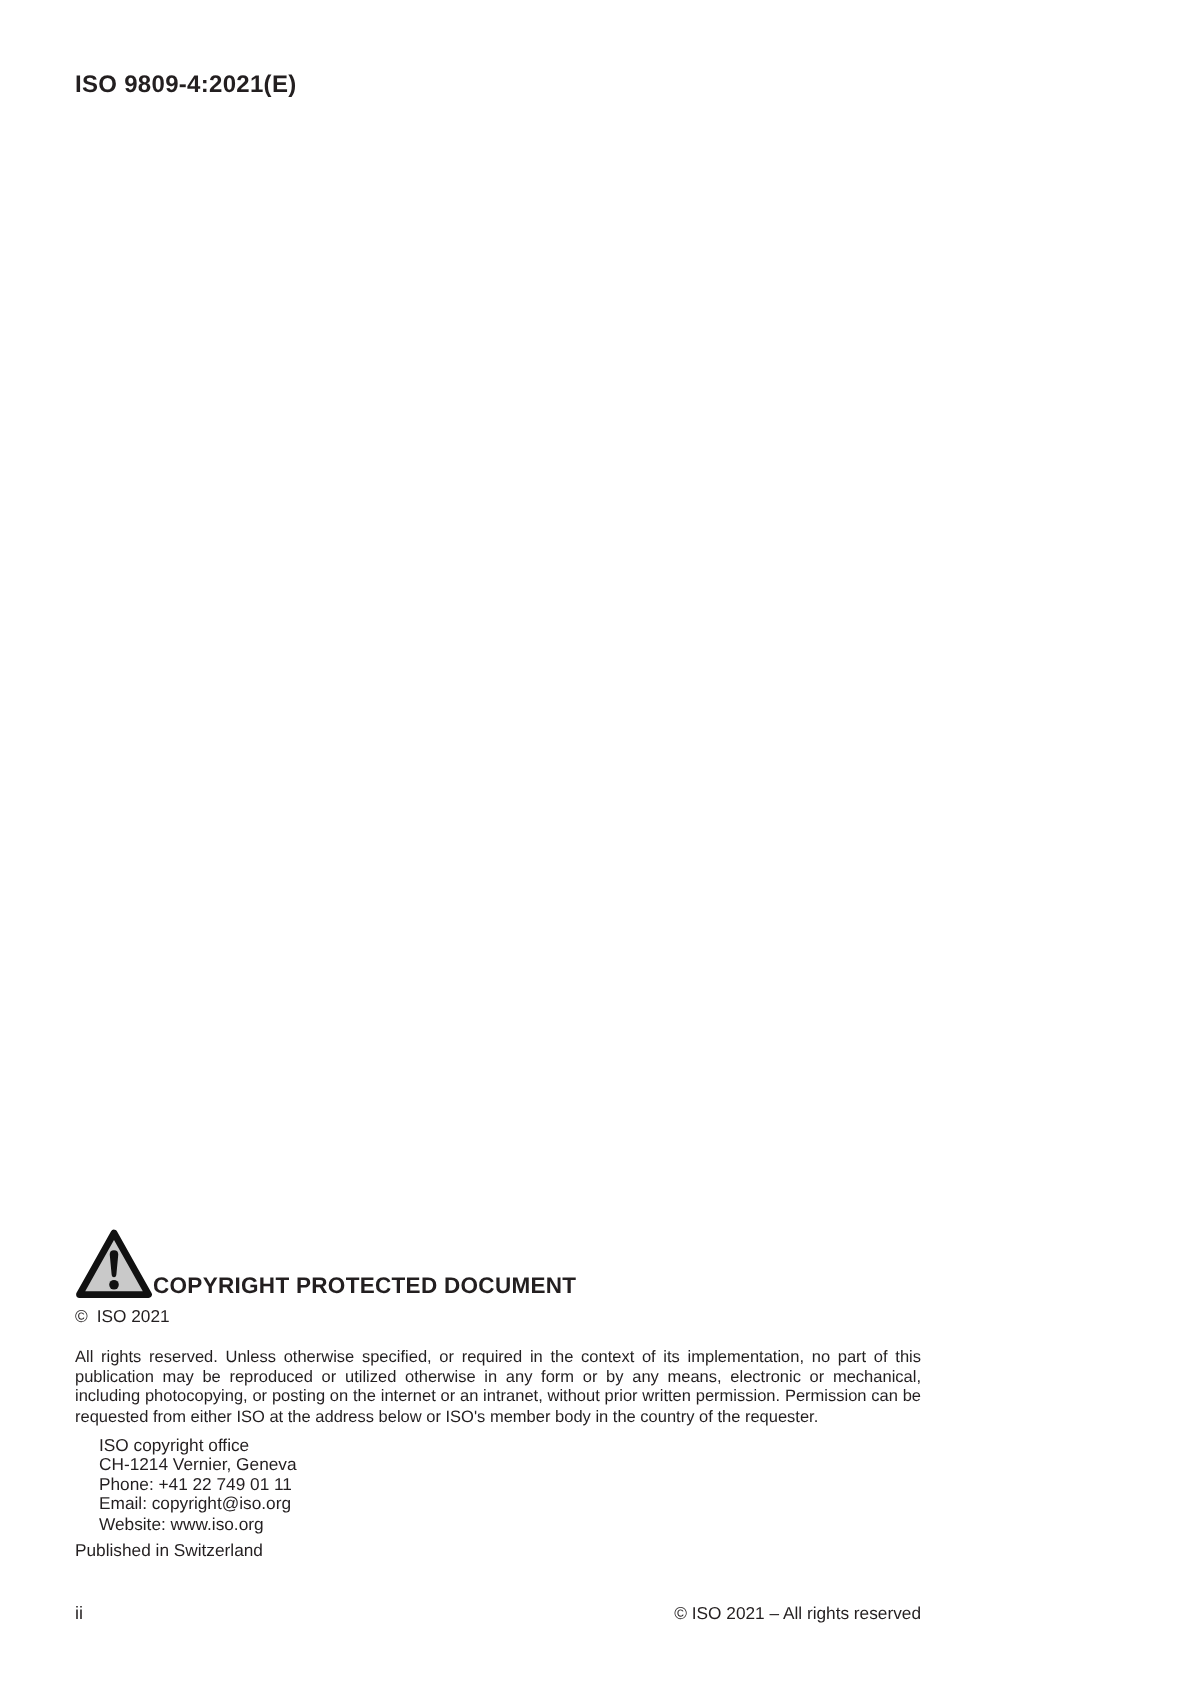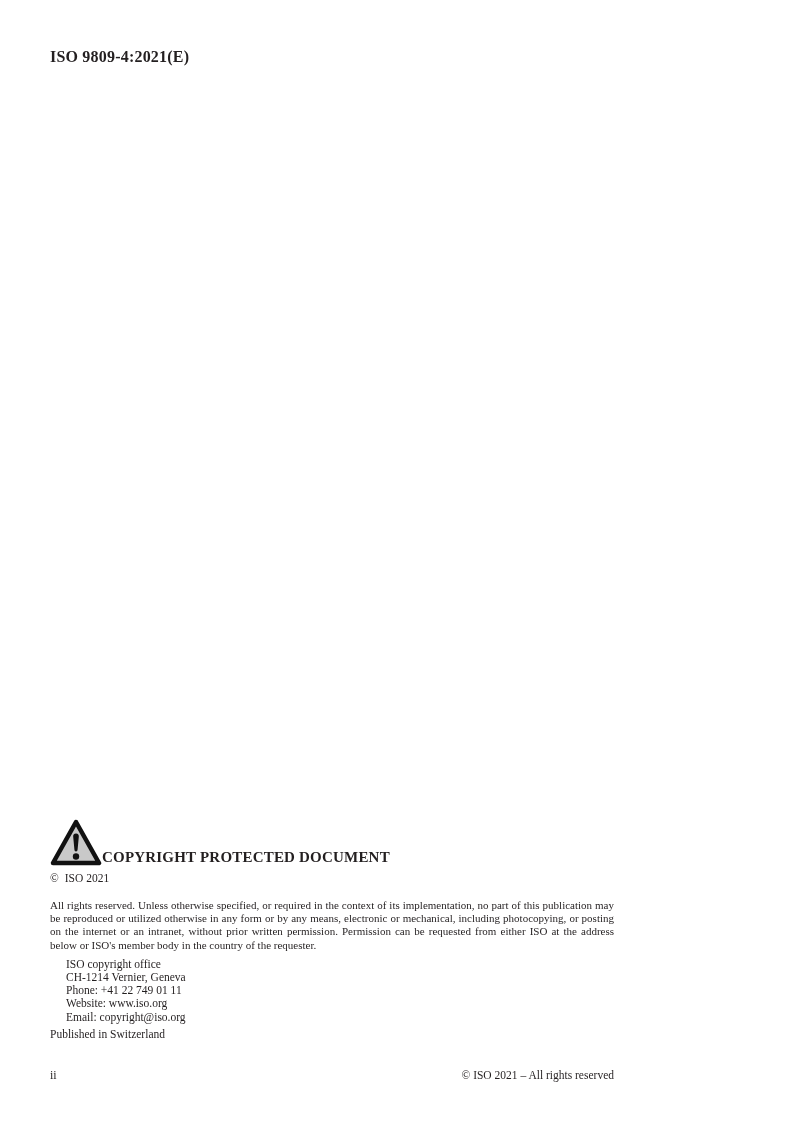--- a/index.html
+++ b/index.html
@@ -5,21 +5,21 @@
   html, body {
     margin: 0;
     padding: 0;
     background: #ffffff;
   }
   .page {
     position: relative;
     width: 662px;
     height: 1122px;
     background: #ffffff;
-    font-family: Liberation Serif, serif;
+    font-family: Liberation Sans, sans-serif;
     color: #231f20;
     overflow: hidden;
   }
   .doc-header {
     position: absolute;
     top: 48px;
     left: 50px;
     font-size: 16px;
     font-weight: bold;
     letter-spacing: 0.2px;
@@ -106,22 +106,22 @@
     <div class="copyright-line">
       <span class="c-symbol">©</span><span>ISO 2021</span>
     </div>
 
     <div class="notice-text">All rights reserved. Unless otherwise specified, or required in the context of its implementation, no part of this publication may be reproduced or utilized otherwise in any form or by any means, electronic or mechanical, including photocopying, or posting on the internet or an intranet, without prior written permission. Permission can be requested from either ISO at the address below or ISO's member body in the country of the requester.</div>
 
     <div class="address-block">
       <div>ISO copyright office</div>
       <div>CH-1214 Vernier, Geneva</div>
       <div>Phone: +41 22 749 01 11</div>
+      <div>Email: copyright@iso.org</div>
       <div>Website: www.iso.org</div>
-      <div>Email: copyright@iso.org</div>
     </div>
 
     <div class="published-line">Published in Switzerland</div>
 
   </div>
 
   <div class="page-footer">
     <span class="footer-page-number">ii</span>
     <span class="footer-rights">© ISO 2021 – All rights reserved</span>
   </div>

